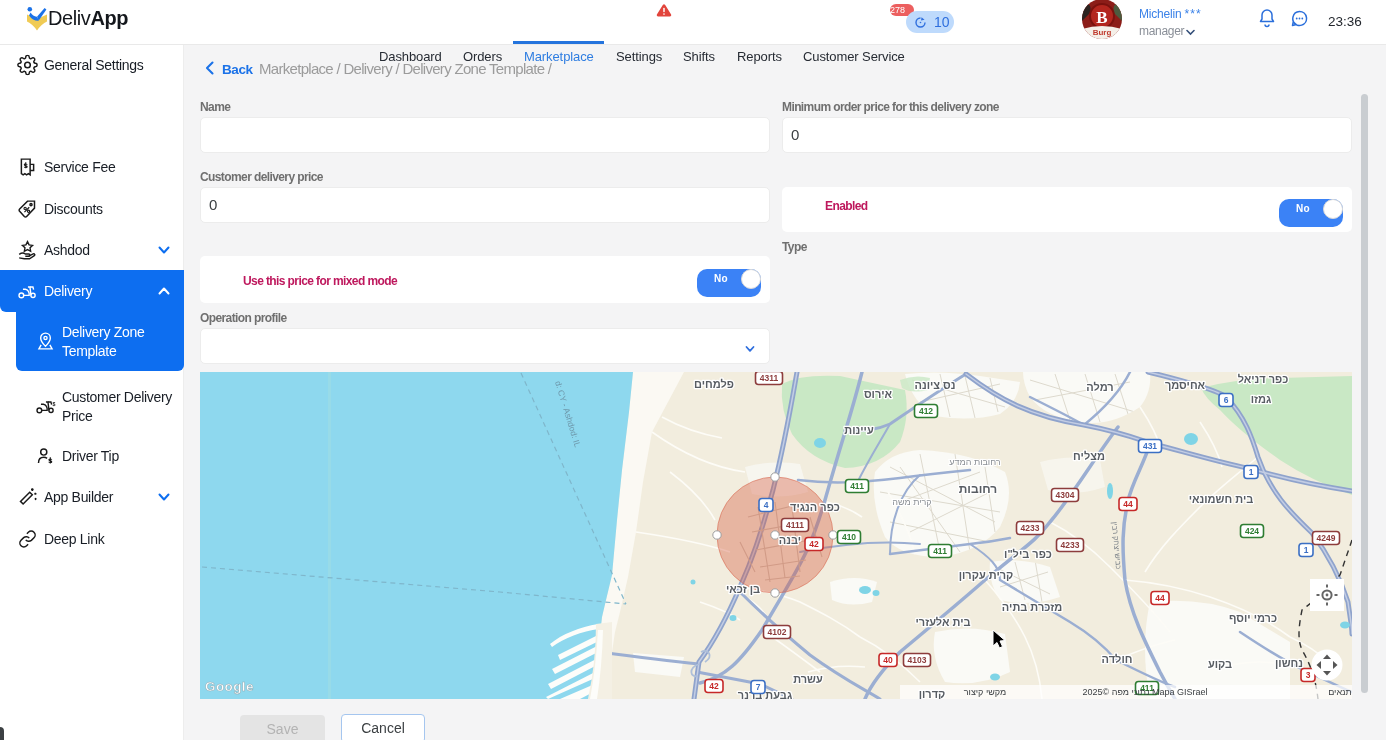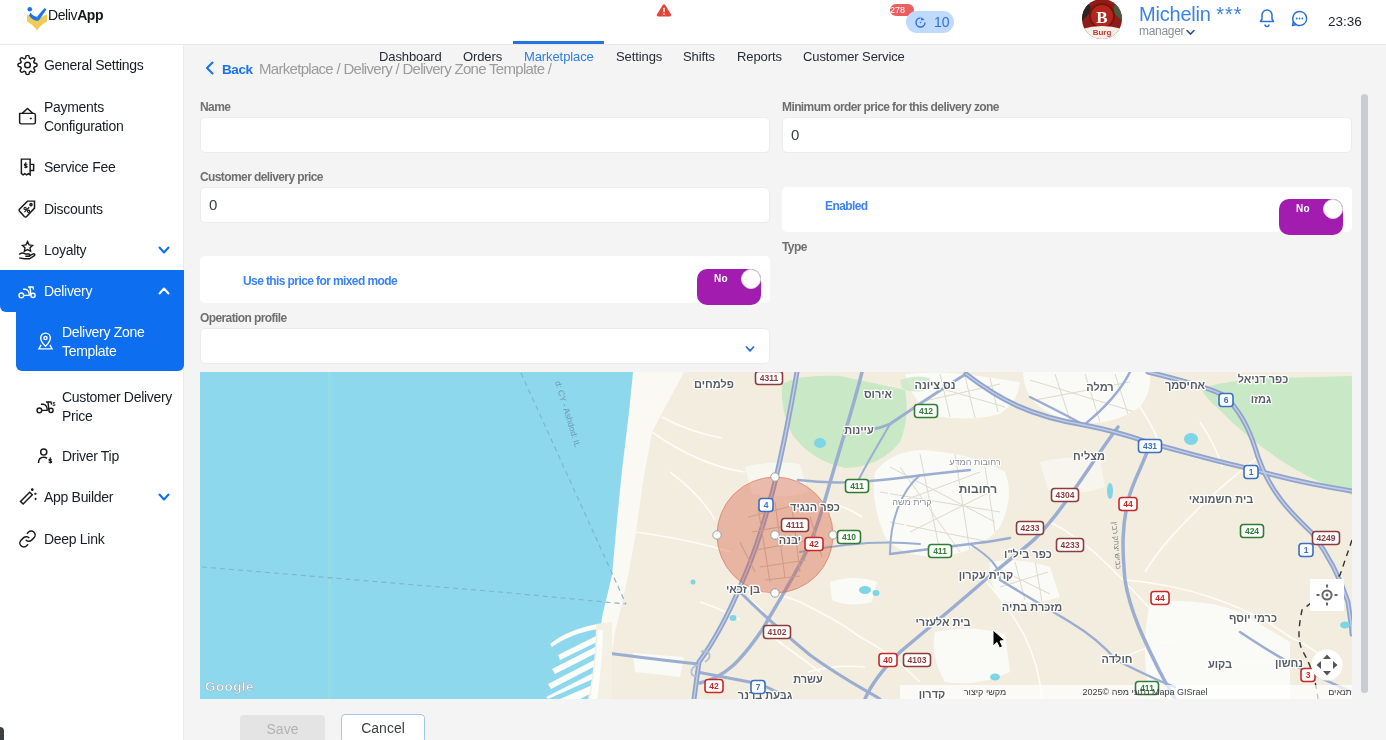--- a/index.html
+++ b/index.html
@@ -5,42 +5,42 @@
 *{margin:0;padding:0;box-sizing:border-box;}
 html,body{width:1386px;height:740px;overflow:hidden;}
 body{font-family:"Liberation Sans",sans-serif;background:#f4f4f5;position:relative;}
 #app{position:absolute;left:0;top:0;width:1386px;height:740px;}
 .abs{position:absolute;}
 
 #nav{position:absolute;left:0;top:0;width:1386px;height:45px;background:#fff;border-bottom:1px solid #e9e9e9;z-index:20;}
 #nav .link{position:absolute;top:0;height:44px;line-height:38px;font-size:13px;color:#262b33;letter-spacing:-0.1px;margin-top:38px;}
 #nav .link.active{color:#2e7de1;}
 #underline{position:absolute;left:513px;top:41px;width:91px;height:3px;background:#2474dd;}
-#logotext{position:absolute;left:48px;top:7px;font-size:14px;color:#14171c;letter-spacing:-0.4px;font-weight:400;}
+#logotext{position:absolute;left:48px;top:7px;font-size:20px;color:#14171c;letter-spacing:-0.4px;font-weight:400;}
 #logotext b{font-weight:700;}
 
 #side{position:absolute;left:0;top:45px;width:184px;height:695px;background:#fff;border-right:1px solid #ededed;z-index:10;}
 .sitem{position:absolute;left:0;width:184px;display:flex;align-items:center;color:#181d25;font-size:14px;letter-spacing:-0.3px;}
 .sitem .ic{position:absolute;left:17px;width:21px;height:21px;top:50%;transform:translateY(-50%);}
 .sitem .lbl{position:absolute;left:44px;line-height:18.5px;top:50%;transform:translateY(-50%);}
 .sub .ic{left:35px;}
 .sub .lbl{left:62px;}
 .chev{position:absolute;right:13px;width:14px;height:14px;}
 #bluewrap{position:absolute;left:0;top:225px;width:184px;height:102px;}
 #bluemain{position:absolute;left:0;top:0;width:184px;height:42px;background:#0d6ef0;border-radius:0 0 0 6px;}
 #bluesub{position:absolute;left:16px;top:0px;width:168px;height:101px;background:#0d6ef0;border-radius:0 0 6px 6px;}
 #bluewrap .sitem{color:#fff;}
 #corner-dark{position:absolute;left:-5px;top:727px;width:9px;height:20px;background:#3c4043;border-radius:4px;z-index:30;}
 .crumb-back{position:absolute;left:216px;top:62px;font-size:13.5px;font-weight:700;color:#1b72e8;letter-spacing:-0.4px;padding-left:6px;}
 .crumb-rest{position:absolute;left:259px;top:60px;font-size:15px;color:#9b9b9b;letter-spacing:-0.7px;}
 .flabel{position:absolute;font-size:12px;font-weight:700;color:#6f6f6f;letter-spacing:-0.6px;}
 .finput{position:absolute;background:#fff;border:1px solid #ececec;border-radius:5px;height:36px;font-size:15px;color:#3c4043;line-height:34px;padding-left:8px;}
 .fcard{position:absolute;background:#fff;border-radius:5px;}
-.fcard .ctext{position:absolute;left:24px;top:14px;font-size:12px;font-weight:700;color:#3b82f6;letter-spacing:-0.6px;padding-left:35px;}
-.toggle{position:absolute;width:64px;height:36px;background:#a21caf;border-radius:10px;}
+.fcard .ctext{position:absolute;left:24px;top:14px;font-size:12px;font-weight:700;color:#be185d;letter-spacing:-0.6px;padding-left:35px;}
+.toggle{position:absolute;width:64px;height:28px;background:#3b82f6;border-radius:10px;}
 .toggle .tno{position:absolute;left:17px;top:4px;font-size:10px;font-weight:700;color:#fff;letter-spacing:0.3px;}
 .toggle .knob{position:absolute;right:0;top:0;width:20px;height:20px;background:#fff;border:1px solid #d9d9d9;border-radius:50%;box-sizing:border-box;}
 .selchev{position:absolute;width:12px;height:12px;}
 
 #btn-save{position:absolute;left:240px;top:715px;width:85px;height:29px;background:#e4e4e4;border-radius:4px;color:#b3b3b3;font-size:14px;text-align:center;line-height:29px;}
 #btn-cancel{position:absolute;left:341px;top:714px;width:84px;height:29px;background:#fff;border:1px solid #a5c6ef;border-radius:4px;color:#3c4043;font-size:14px;text-align:center;line-height:27px;}
 
 #scroll{position:absolute;left:1361px;top:94px;width:7px;height:599px;background:#c9cdd1;border-radius:4px;z-index:25;}
 </style>
 </head>
@@ -89,21 +89,21 @@
       <rect width="40" height="40" fill="#fff"></rect>
       <path d="M0 0 h40 v26 a20 20 0 0 1 -40 0 Z" fill="#8c1d18"></path>
       <path d="M0 8 C6 2 10 6 8 14 L0 22 Z" fill="#2b2320"></path>
       <path d="M40 8 C34 2 30 6 32 14 L40 22 Z" fill="#4c5b3f"></path>
       <circle cx="20" cy="17" r="12" fill="#b3261e" stroke="#7a120e" stroke-width="2"></circle>
       <text x="20" y="24" font-size="17" font-weight="bold" fill="#fff" text-anchor="middle" font-family="Liberation Serif,serif">B</text>
       <path d="M0 30 Q20 24 40 30 L40 40 L0 40 Z" fill="#f4efe8"></path>
       <text x="20" y="36" font-size="8" font-weight="bold" fill="#c03a2e" text-anchor="middle" font-family="Liberation Sans,sans-serif">Burg</text>
     </g>
   </svg>
-  <div class="abs" style="left:1139px;top:6px;font-size:20px;line-height:16px;color:#3b82e8;letter-spacing:-0.2px;">Michelin <span style="letter-spacing:1px">***</span></div>
+  <div class="abs" style="left:1139px;top:6px;font-size:12px;line-height:16px;color:#3b82e8;letter-spacing:-0.2px;">Michelin <span style="letter-spacing:1px">***</span></div>
   <div class="abs" style="left:1139px;top:25px;font-size:12px;line-height:12px;color:#8a8f98;letter-spacing:-0.3px;">manager</div>
   <svg class="abs" style="left:1186px;top:29px" width="9" height="7" viewBox="0 0 9 7">
         <path d="M1 1.5 L4.5 5 L8 1.5" fill="none" stroke="#35507a" stroke-width="1.6" stroke-linecap="round"></path>
       </svg>
   <svg class="abs" style="left:1259px;top:8px" width="16" height="20" viewBox="0 0 16 20">
     <path d="M8 2 a5 5 0 0 1 5 5 v4 l1.5 2.5 H1.5 L3 11 V7 a5 5 0 0 1 5 -5 Z" fill="none" stroke="#2b6fdb" stroke-width="1.5" stroke-linejoin="round"></path>
     <path d="M6 16.5 a2 2 0 0 0 4 0" fill="none" stroke="#2b6fdb" stroke-width="1.5"></path>
   </svg>
   <svg class="abs" style="left:1291px;top:10px" width="17" height="17" viewBox="0 0 17 17">
     <path d="M8.5 1.5 a7 7 0 1 1 -6.2 10.2 L1.5 15.5 l3.9 -0.9 A7 7 0 0 1 8.5 1.5 Z" fill="none" stroke="#2b6fdb" stroke-width="1.5" stroke-linejoin="round"></path>
@@ -115,28 +115,20 @@
 </div>
 
 <div id="side">
   <div class="sitem" style="top:9px;height:21px;">
     <svg class="ic" viewBox="0 0 24 24" fill="none" stroke="#1a1a1a" stroke-width="1.7">
           <circle cx="12" cy="12" r="3.2"></circle>
           <path d="M19.4 15a1.65 1.65 0 0 0 .33 1.82l.06.06a2 2 0 0 1 0 2.83 2 2 0 0 1-2.83 0l-.06-.06a1.65 1.65 0 0 0-1.82-.33 1.65 1.65 0 0 0-1 1.51V21a2 2 0 0 1-2 2 2 2 0 0 1-2-2v-.09A1.65 1.65 0 0 0 9 19.4a1.65 1.65 0 0 0-1.82.33l-.06.06a2 2 0 0 1-2.83 0 2 2 0 0 1 0-2.83l.06-.06a1.65 1.65 0 0 0 .33-1.82 1.65 1.65 0 0 0-1.51-1H3a2 2 0 0 1-2-2 2 2 0 0 1 2-2h.09A1.65 1.65 0 0 0 4.6 9a1.65 1.65 0 0 0-.33-1.82l-.06-.06a2 2 0 0 1 0-2.83 2 2 0 0 1 2.83 0l.06.06a1.65 1.65 0 0 0 1.82.33H9a1.65 1.65 0 0 0 1-1.51V3a2 2 0 0 1 2-2 2 2 0 0 1 2 2v.09a1.65 1.65 0 0 0 1 1.51 1.65 1.65 0 0 0 1.82-.33l.06-.06a2 2 0 0 1 2.83 0 2 2 0 0 1 0 2.83l-.06.06a1.65 1.65 0 0 0-.33 1.82V9a1.65 1.65 0 0 0 1.51 1H21a2 2 0 0 1 2 2 2 2 0 0 1-2 2h-.09a1.65 1.65 0 0 0-1.51 1z"></path>
         </svg>
     <div class="lbl">General Settings</div>
   </div>
-  <div class="sitem" style="top:52px;height:38px;">
-    <svg class="ic" viewBox="0 0 24 24" fill="none" stroke="#1a1a1a" stroke-width="1.7">
-          <path d="M3 9 V19 a2 2 0 0 0 2 2 h14 a2 2 0 0 0 2 -2 V11 a2 2 0 0 0 -2 -2 Z"></path>
-          <path d="M6 9 L12 3.5 L18 9"></path>
-          <rect x="14.5" y="14" width="2.6" height="1.6" rx="0.8" fill="#1a1a1a" stroke="none"></rect>
-        </svg>
-    <div class="lbl">Payments<br>Configuration</div>
-  </div>
   <div class="sitem" style="top:111px;height:21px;">
     <svg class="ic" viewBox="0 0 24 24" fill="none" stroke="#1a1a1a" stroke-width="1.7">
           <path d="M5 3 h10 v18 l-2 -1.4 -2 1.4 -2 -1.4 -2 1.4 -2 -1.4 Z"></path>
           <path d="M15 9 h4 v7 h-4"></path>
           <path d="M10 6.5 v7 M8.4 11.6 c0 1 3.2 1.3 3.2 0 c0 -1.4 -3.2 -0.8 -3.2 -2.2 c0 -1.3 3.2 -1 3.2 0" stroke-width="1.3"></path>
         </svg>
     <div class="lbl">Service Fee</div>
   </div>
   <div class="sitem" style="top:153px;height:21px;">
     <svg class="ic" viewBox="0 0 24 24" fill="none" stroke="#1a1a1a" stroke-width="1.7">
@@ -147,21 +139,21 @@
           <circle cx="13.2" cy="14.6" r="1.3" stroke-width="1.3"></circle>
         </svg>
     <div class="lbl">Discounts</div>
   </div>
   <div class="sitem" style="top:194px;height:21px;">
     <svg class="ic" viewBox="0 0 24 24" fill="none" stroke="#1a1a1a" stroke-width="1.6">
           <path d="M12 2.5 l1.8 3.6 4 .6 -2.9 2.8 .7 4 -3.6 -1.9 -3.6 1.9 .7 -4 -2.9 -2.8 4 -.6 Z"></path>
           <path d="M2.5 17 c3 -2 5 -2 7 -0.5 h4 a1.3 1.3 0 0 1 0 2.6 h-4"></path>
           <path d="M13.5 19 l5 -2.5 c1.5 -0.6 2.5 1 1.3 2 l-5.5 3.5 h-6 l-5.8 -1"></path>
         </svg>
-    <div class="lbl">Loyalty</div>
+    <div class="lbl">Ashdod</div>
     <svg class="chev" viewBox="0 0 14 14">
           <path d="M2.5 4.5 L7 9.5 L11.5 4.5" fill="none" stroke="#0d6ef0" stroke-width="2" stroke-linecap="round" stroke-linejoin="round"></path>
         </svg>
   </div>
   <div id="bluewrap">
     <div id="bluemain"></div>
     <div id="bluesub"></div>
     <div class="sitem" style="top:10px;height:21px;">
       <svg class="ic" viewBox="0 0 24 24" fill="none" stroke="#fff" stroke-width="1.6">
             <circle cx="5" cy="17" r="2.7"></circle>

